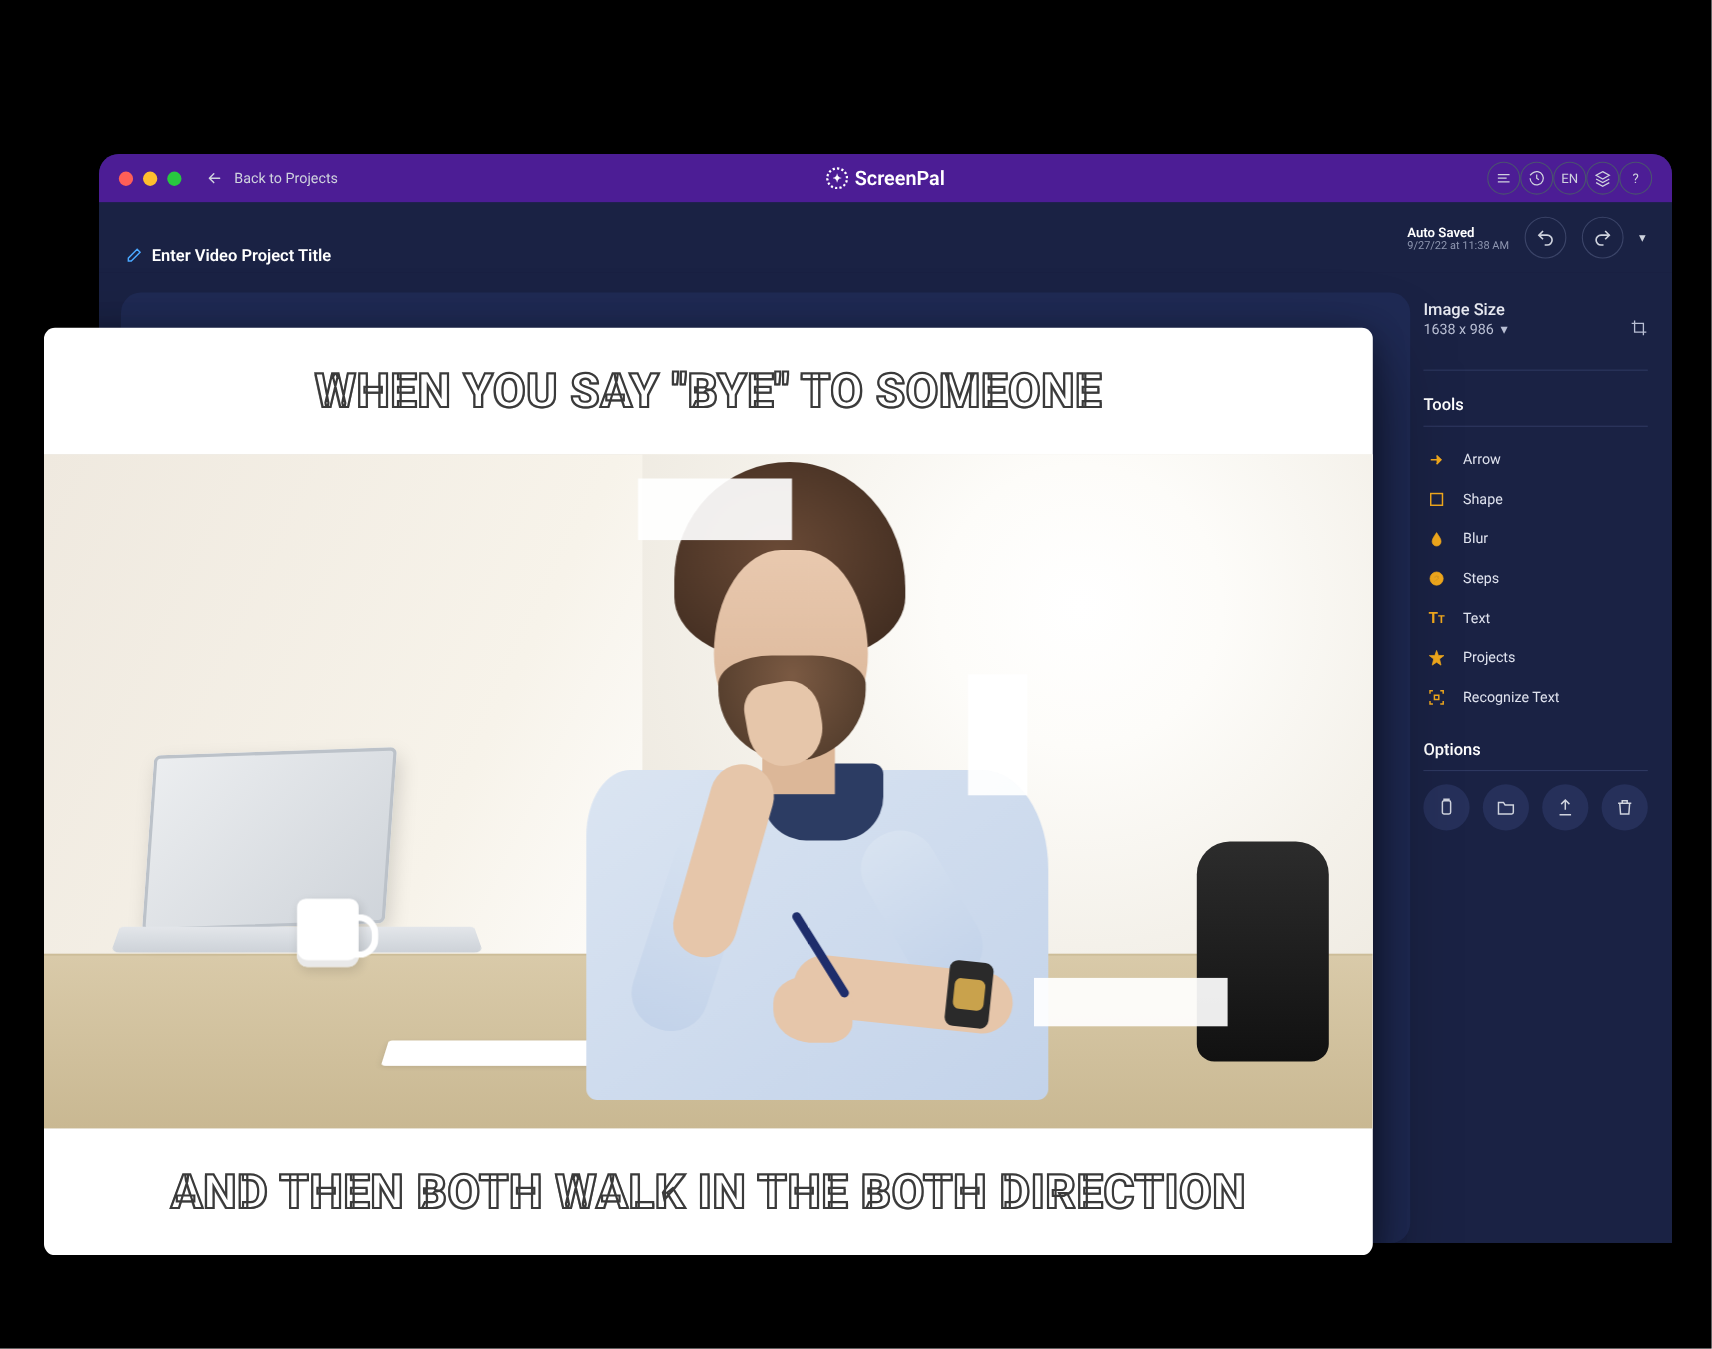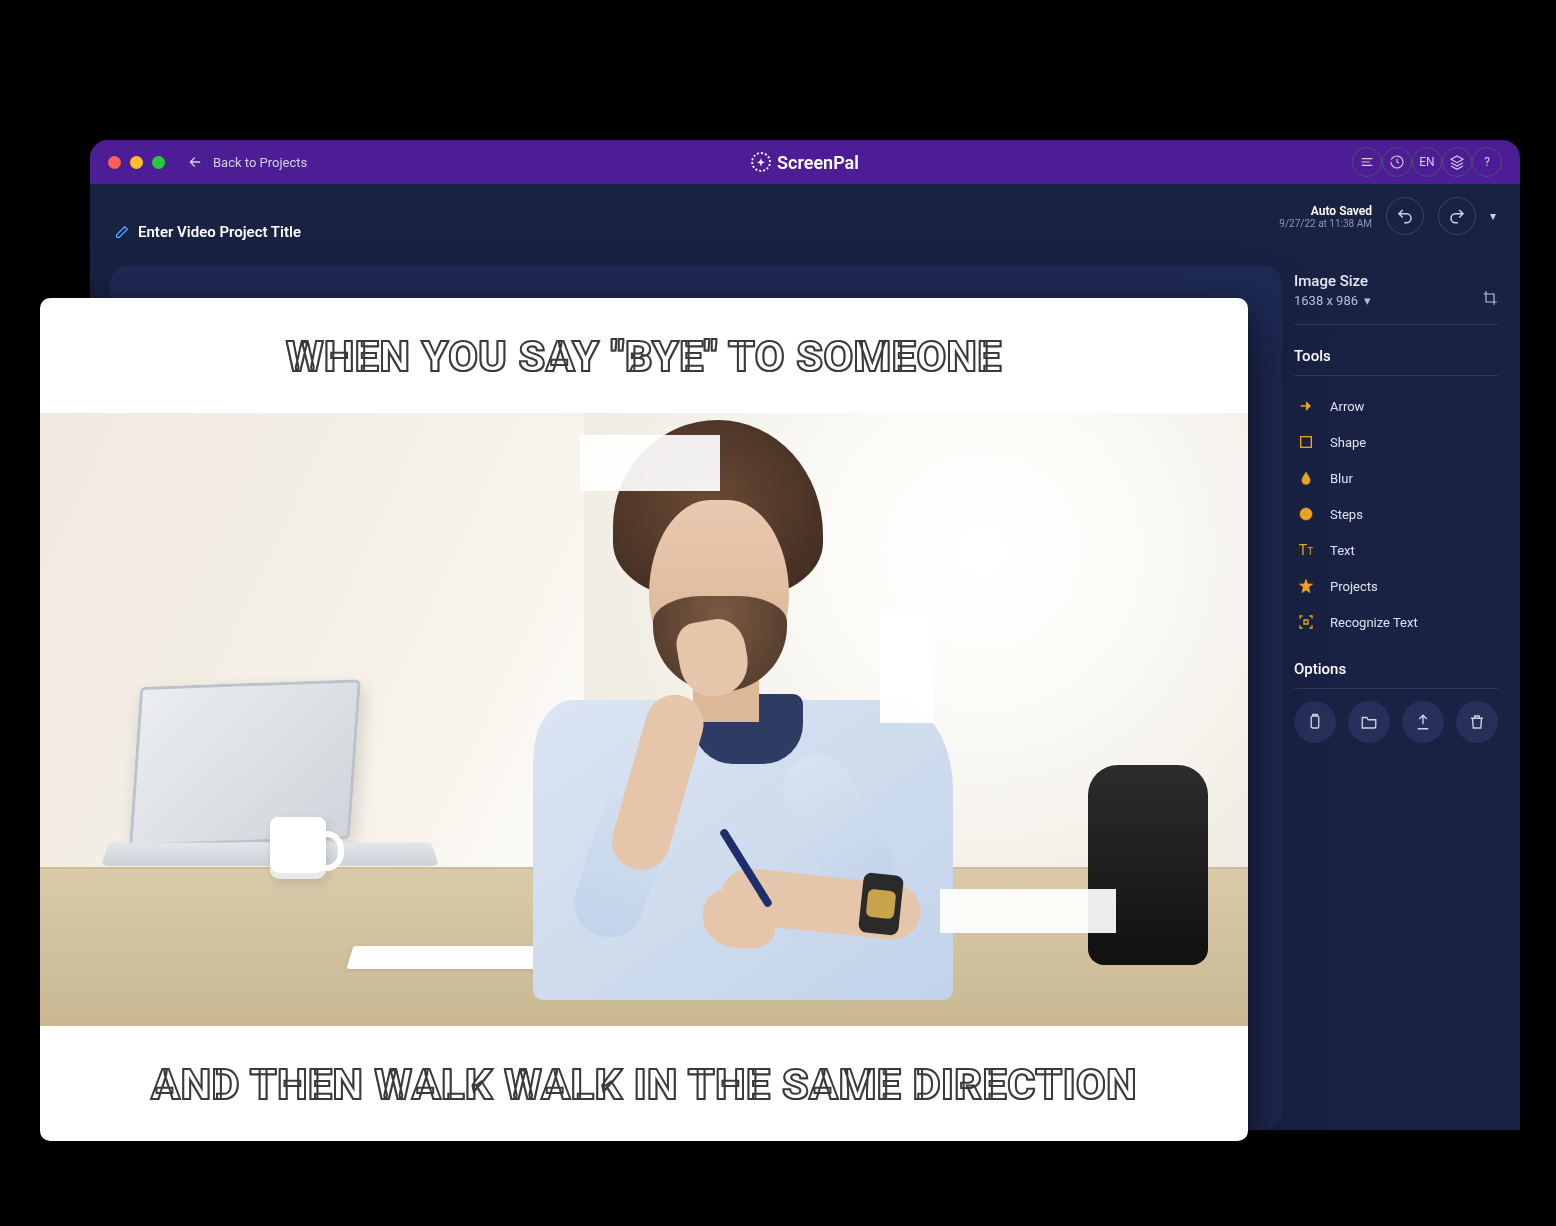--- a/index.html
+++ b/index.html
@@ -49,36 +49,36 @@
   height: 64px;
   display: flex;
   align-items: center;
   padding: 0 24px 0 24px;
   background: #1a2244;
 }
 .title-edit { display:flex; align-items:center; gap:8px; border-bottom:1px solid #3b4468; padding-bottom:16px;margin-top:48px;}
 .title-edit svg{ stroke:#4aa8ff; fill:none; stroke-width:2;}
 .title-input { color:#fff; font-size:15px; font-weight:600; }
 .sub-right { margin-left:auto; display:flex; align-items:center; gap:14px; }
-.save-status{ text-align:right; }
+.save-status{ }
 .save-status .s1{color:#fff;font-size:12px;font-weight:600;}
 .save-status .s2{color:#8e96b0;font-size:10px;}
 .round-btn{ width:38px;height:38px;border-radius:50%;border:1px solid #3b4468;display:flex;align-items:center;justify-content:center;cursor:pointer;}
 .round-btn svg{stroke:#cfd3de;fill:none;stroke-width:2;}
 .chev{ color:#cfd3de; font-size:12px; cursor:pointer;}
 
 .main-area { position:absolute; top:108px; left:0; right:0; bottom:0; background:#1a2244; display:flex; }
 .canvas-back { flex:1; margin:18px 0 0 20px; background:#1f2a54; border-radius:18px; }
 .side-panel {
   width: 238px;
   padding: 24px 22px 20px 12px;
   color:#fff;
 }
 .panel-h { font-size:15px; font-weight:500; color:#e6e8f0; }
-.size-row{display:flex;align-items:center;justify-content:space-between;border-bottom:1px solid #2e3860;padding-bottom:14px;margin-bottom:22px;}
+.size-row{display:flex;align-items:center;justify-content:space-between;border-bottom:1px solid #2e3860;padding-bottom:26px;margin-bottom:22px;}
 .size-val{font-size:13px;color:#b9bfd4;display:flex;align-items:center;gap:6px;}
 .crop-ic svg{stroke:#b9bfd4;fill:none;stroke-width:1.8;}
 .tools-h{font-size:15px;font-weight:500;margin-bottom:12px;border-bottom:1px solid #2e3860;padding-bottom:10px;}
 .tool-row{display:flex;align-items:center;gap:14px;padding:8px 2px;font-size:13px;color:#dfe2ee;cursor:pointer;border-radius:6px;}
 .tool-row .tic{width:20px;height:20px;display:flex;align-items:center;justify-content:center;color:#f0a81d;}
 .tool-row .tic svg{stroke:#f0a81d;fill:#f0a81d;}
 .opt-h{font-size:15px;font-weight:500;margin:20px 0 12px 0;border-bottom:1px solid #2e3860;padding-bottom:10px;}
 .opt-row{display:flex;gap:12px;}
 .opt-btn{width:42px;height:42px;border-radius:50%;background:#26305a;display:flex;align-items:center;justify-content:center;cursor:pointer;}
 .opt-btn svg{stroke:#cfd3de;fill:none;stroke-width:1.8;}
@@ -263,21 +263,21 @@
         <span class="tic">
             <svg width="16" height="16" viewBox="0 0 24 24">
               <circle cx="12" cy="12" r="9"></circle>
               <text x="12" y="16" text-anchor="middle" font-size="12" fill="#1a2244">2</text>
             </svg>
           </span>
         <span>Steps</span>
       </div>
       <div class="tool-row">
         <span class="tic">
-            <span style="font-weight:400;font-size:14px;">T<span style="font-size:10px;">T</span></span>
+            <span style="font-weight:700;font-size:14px;">T<span style="font-size:10px;">T</span></span>
           </span>
         <span>Text</span>
       </div>
       <div class="tool-row">
         <span class="tic">
             <svg width="16" height="16" viewBox="0 0 24 24">
               <path d="M12 2l2.5 7H22l-6 4.5L18 22l-6-4-6 4 2-8.5L2 9h7.5z"></path>
             </svg>
           </span>
         <span>Projects</span>
@@ -350,15 +350,15 @@
         <div class="watch"></div>
         <div class="hand-r"></div>
         <div class="pen"></div>
       </div>
       <div class="hl hl1"></div>
       <div class="hl hl2"></div>
       <div class="hl hl3"></div>
     </div>
   </div>
   <div class="meme-bottom">
-    <div class="meme-title2">AND THEN WALK WALK IN THE SAME DIRECTION</div>
+    <div class="meme-title2">AND THEN BOTH WALK IN THE BOTH DIRECTION</div>
   </div>
 </div>
 
 </body></html>

